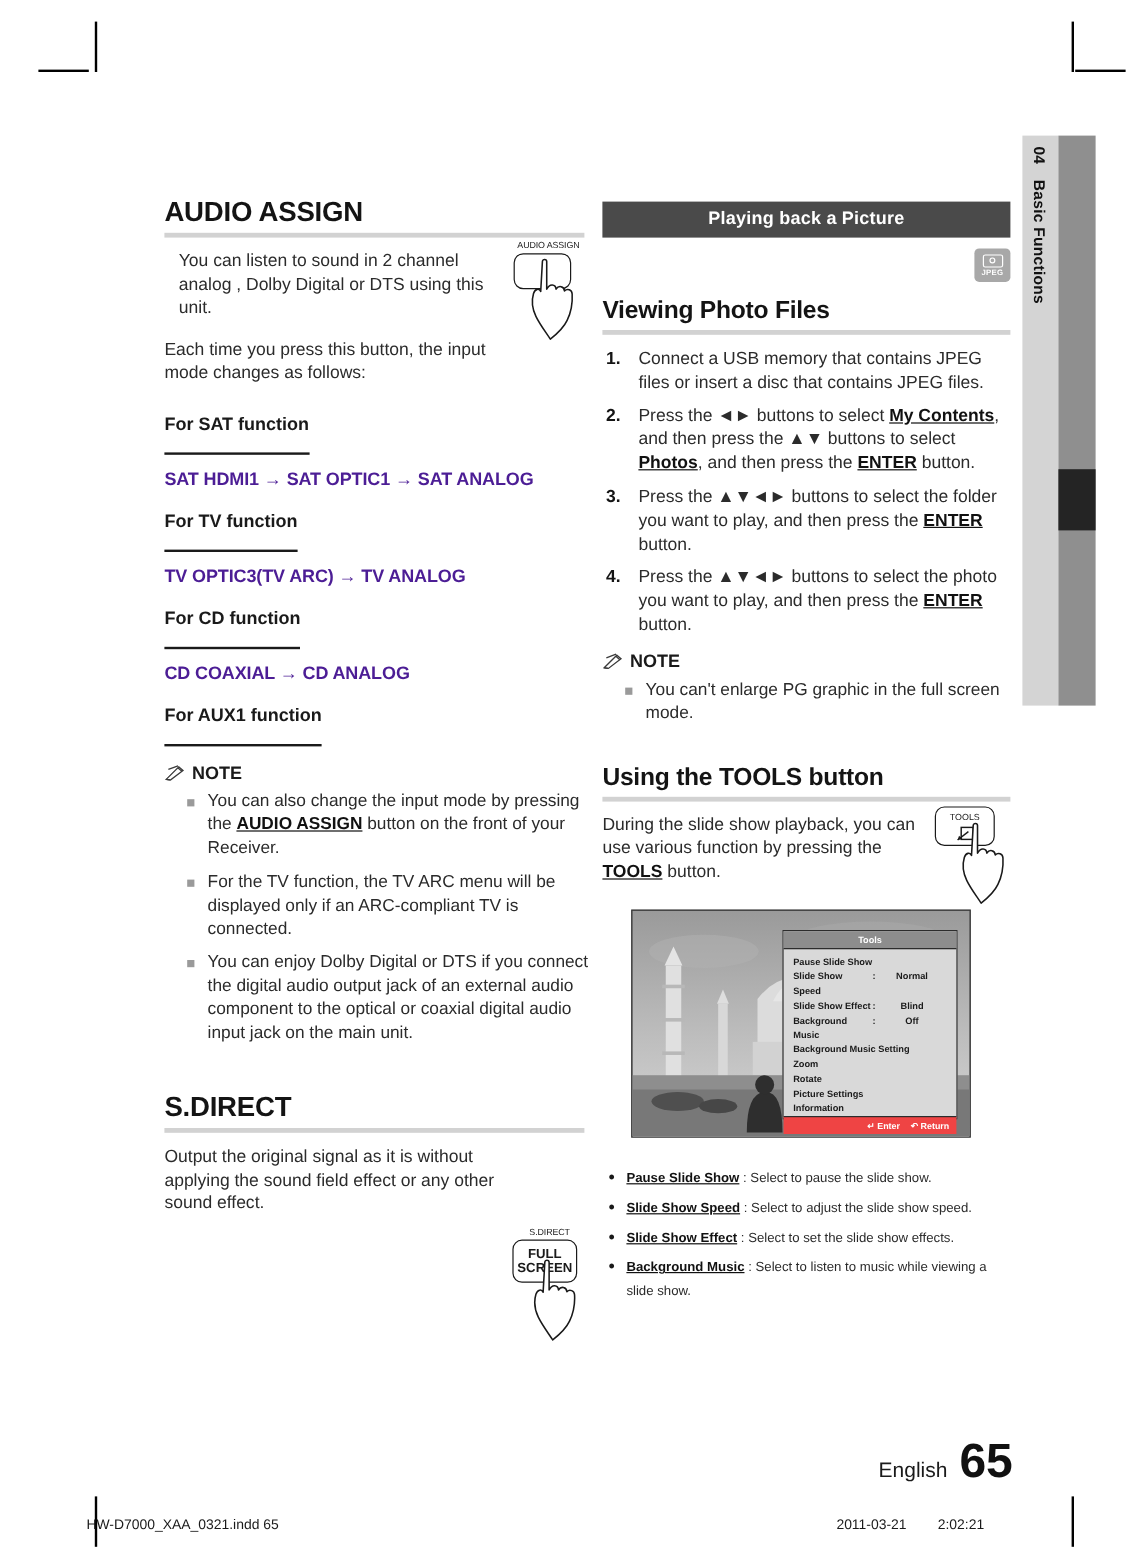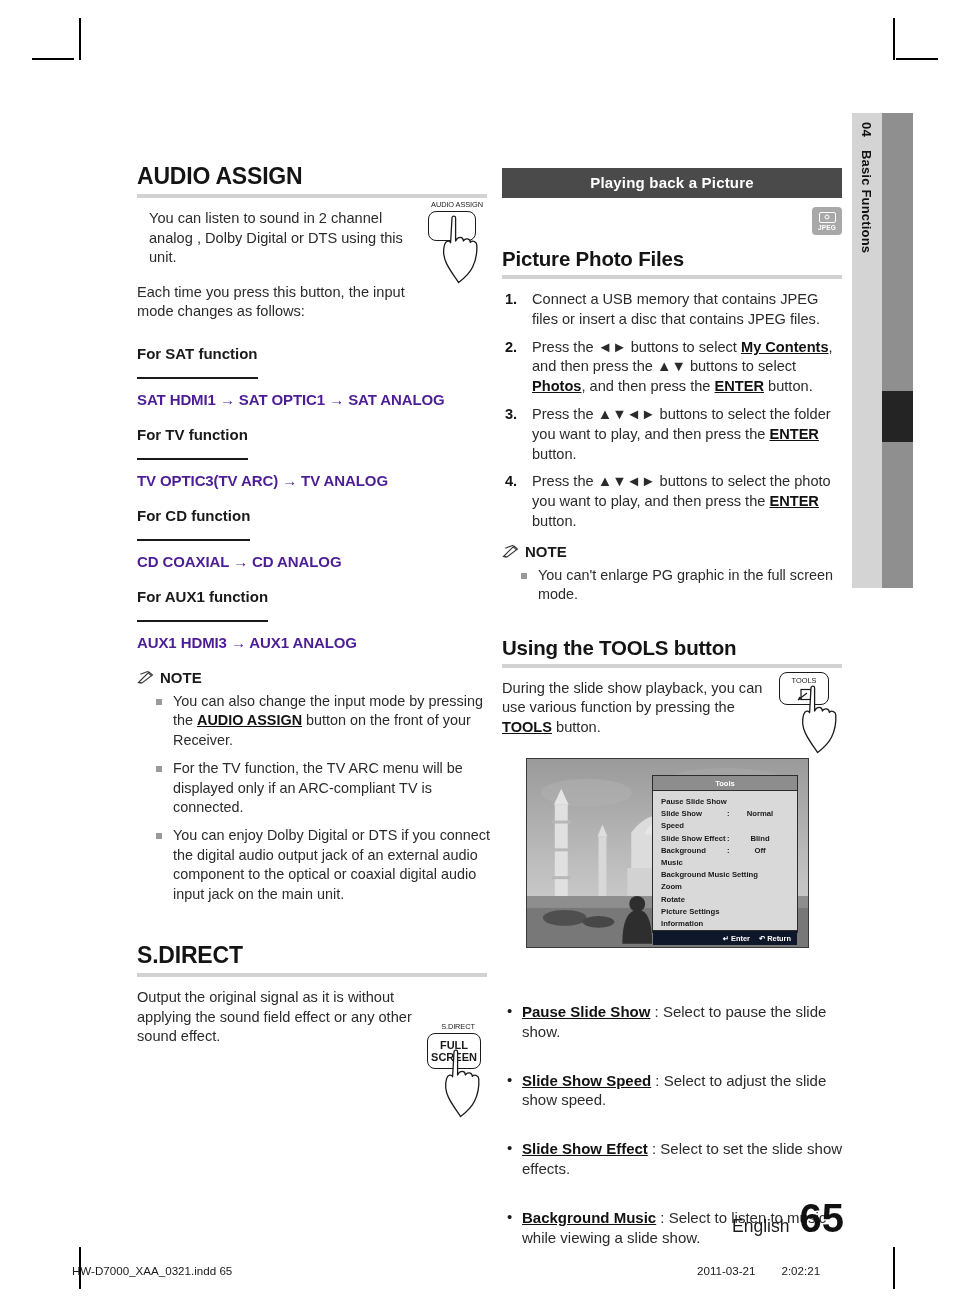--- a/index.html
+++ b/index.html
@@ -181,25 +181,24 @@
     font-weight: bold;
     color: #ffffff;
     letter-spacing: 0.2px;
   }
 
   
   ul.desc { margin: 0; padding: 0; list-style: none; }
   ul.desc > li {
     position: relative;
     padding-left: 16px;
-    font-size: 15px;
+    font-size: 11px;
     line-height: 19.8px;
     margin-bottom: 5px;
     color: #2b2b2b;
-    margin-top: 29px;
   }
   ul.desc > li::before {
     content: "\2022";
     position: absolute;
     left: 1px; top: -1px;
     font-size: 15px;
     color: #1a1a1a;
   }
   b, strong { color: #111; font-weight: bold; text-decoration: underline; }
 
@@ -270,21 +269,21 @@
     align-items: baseline;
     font-size: 7.7px;
     line-height: 12.2px;
     color: #1a1a1a;
     font-weight: bold;
   }
   .osd .row .nm { width: 66px; }
   .osd .row .cl { width: 10px; }
   .osd .row .vl { width: 46px; text-align: center; }
   .osd .osd-foot {
-    background: #0f172a;
+    background: #ef4444;
     color: #ffffff;
     font-size: 7.4px;
     font-weight: bold;
     text-align: right;
     padding: 2.5px 6px;
     border-top: 1px solid #2c2c2c;
     display: flex;
     justify-content: flex-end;
     gap: 9px;
   }
@@ -379,21 +378,20 @@
     <div>
       <div class="fn-head">For TV function</div>
       <div class="fn-seq">TV OPTIC3(TV ARC) → TV ANALOG</div>
     </div>
     <div>
       <div class="fn-head">For CD function</div>
       <div class="fn-seq">CD COAXIAL → CD ANALOG</div>
     </div>
     <div>
       <div class="fn-head">For AUX1 function</div>
-      <div class="fn-seq">AUX1 HDMI3 → AUX1 ANALOG</div>
     </div>
 
     <div class="note-head">
       <svg width="17" height="14" viewBox="0 0 17 14">
         <path d="M1.5 12.5 L12 2 L15.5 5 L5 13 Z" fill="none" stroke="#3a3a3a" stroke-width="1.1"></path>
         <path d="M11.2 2.8 L14.6 5.8" fill="none" stroke="#3a3a3a" stroke-width="1.1"></path>
         <path d="M1.5 12.5 L4.6 12.9" fill="none" stroke="#3a3a3a" stroke-width="1.1"></path>
         <path d="M3.3 4.2 L11.4 1.2" fill="none" stroke="#3a3a3a" stroke-width="1.1"></path>
       </svg>
       <span>NOTE</span>
@@ -434,21 +432,21 @@
 
     <div class="banner">Playing back a Picture</div>
 
     <div class="badge-row">
       <div class="badge">
         <div class="cam"></div>
         <div class="lbl">JPEG</div>
       </div>
     </div>
 
-    <h2 class="sub">Picture Photo Files</h2>
+    <h2 class="sub">Viewing Photo Files</h2>
     <div class="rule-thick"></div>
 
     <ol class="steps">
       <li>
         <span class="num">1.</span>
         <span>Connect a USB memory that contains JPEG files or insert a disc that contains JPEG files.</span>
       </li>
       <li>
         <span class="num">2.</span>
         <span>Press the ◄► buttons to select <b>My Contents</b>, and then press the ▲▼ buttons to select <b>Photos</b>, and then press the <b>ENTER</b> button.</span>

